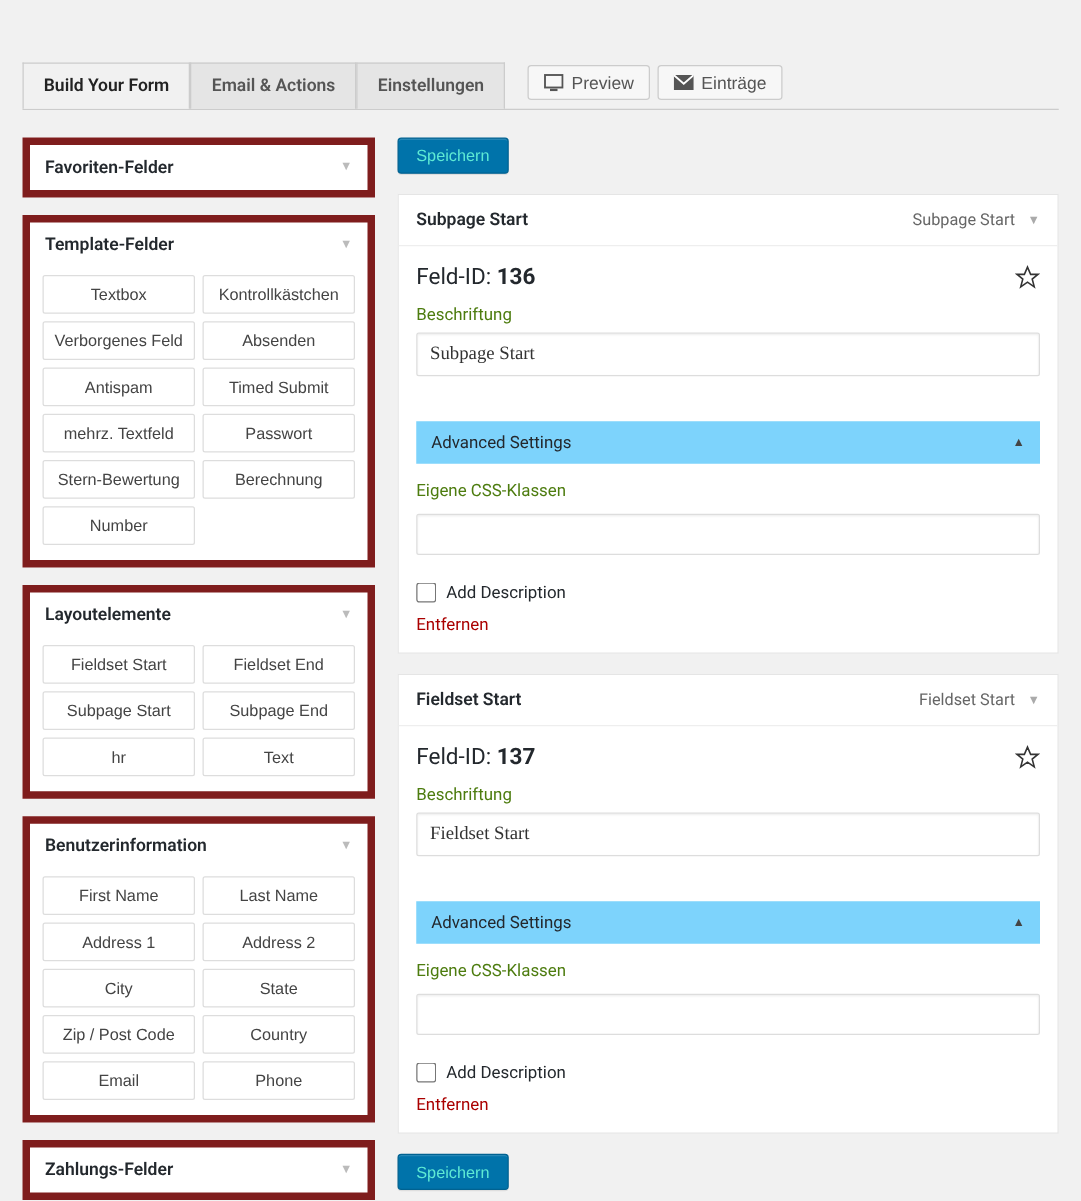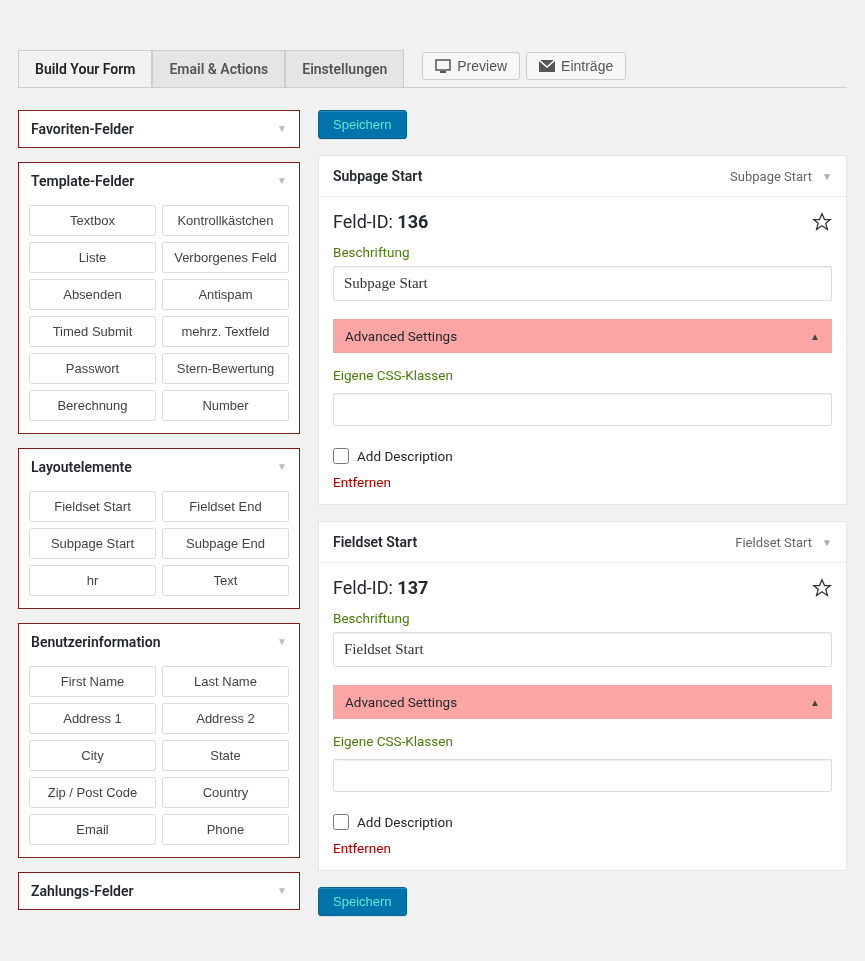--- a/index.html
+++ b/index.html
@@ -60,21 +60,21 @@
     cursor: pointer;
     box-shadow: inset 0 1px 0 rgba(255,255,255,.15), 0 1px 0 rgba(0,0,0,.08);
   }
   
   .cols { display: flex; gap: 18px; align-items: flex-start; }
   .left { width: 282px; flex: none; }
   .right { flex: 1; }
   
   .panel {
     background: #fff;
-    border: 1px solid #7f1d1d;
+    border: 6px solid #7f1d1d;
     margin-bottom: 14px;
   }
   .panel-head {
     display: flex;
     justify-content: space-between;
     align-items: center;
     padding: 10px 12px;
     font-weight: 600;
     font-size: 14px;
   }
@@ -145,26 +145,26 @@
     width: 100%;
     border: 1px solid #ddd;
     padding: 8px 10px;
     font-size: 15px;
     font-family: "Comic Sans MS", "Segoe Script", cursive;
     color: #333;
     border-radius: 2px;
     box-shadow: inset 0 1px 2px rgba(0,0,0,.07);
   }
   .advbar {
-    background: #fca5a5;
+    background: #7dd3fc;
     display:flex;
     justify-content: space-between;
     align-items: center;
     padding: 9px 12px;
-    margin-top: 18px;
+    margin-top: 36px;
     font-size: 13.5px;
     cursor: pointer;
   }
   .advbar .tri { color:#444; font-size:10px; }
   .plain-input {
     width: 100%;
     border: 1px solid #ddd;
     padding: 8px 10px;
     font-size: 13px;
     border-radius: 2px;
@@ -225,21 +225,20 @@
     </div>
 
     <div class="panel">
       <div class="panel-head">
         <span>Template-Felder</span>
         <span class="panel-toggle">▼</span>
       </div>
       <div class="panel-body">
           <button class="field-btn">Textbox</button>
           <button class="field-btn">Kontrollkästchen</button>
-          <button class="field-btn">Liste</button>
           <button class="field-btn">Verborgenes Feld</button>
           <button class="field-btn">Absenden</button>
           <button class="field-btn">Antispam</button>
           <button class="field-btn">Timed Submit</button>
           <button class="field-btn">mehrz. Textfeld</button>
           <button class="field-btn">Passwort</button>
           <button class="field-btn">Stern-Bewertung</button>
           <button class="field-btn">Berechnung</button>
           <button class="field-btn">Number</button>
         </div>

